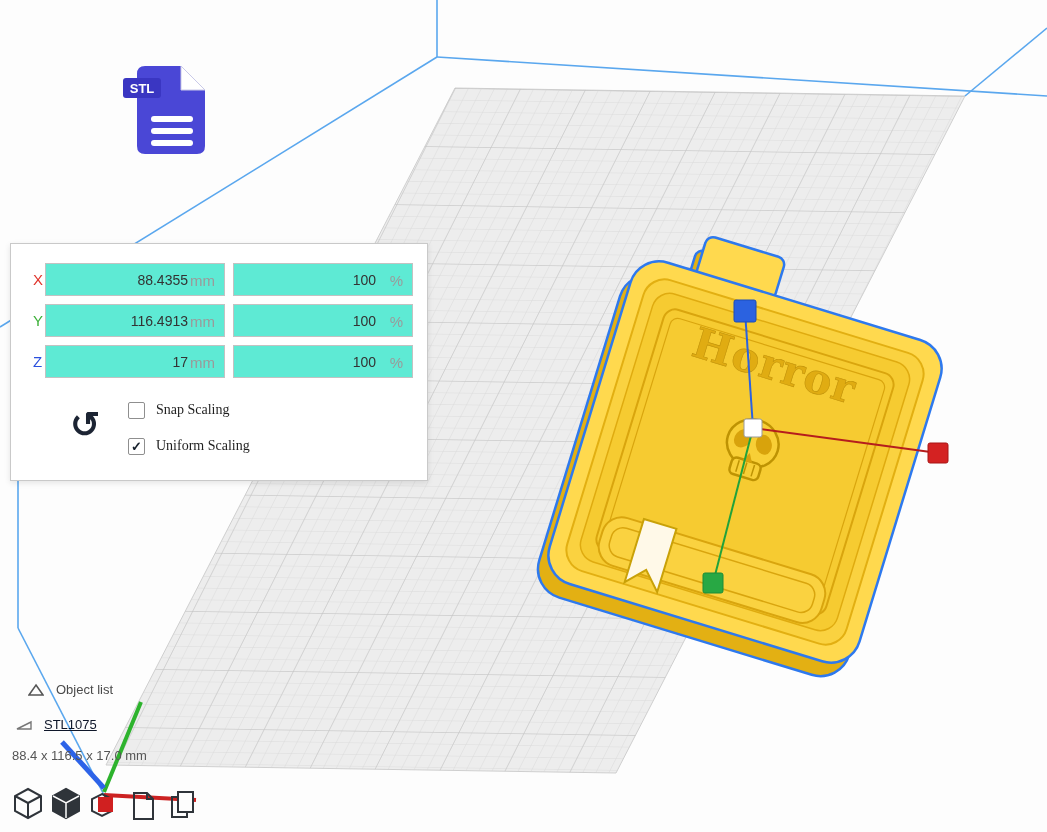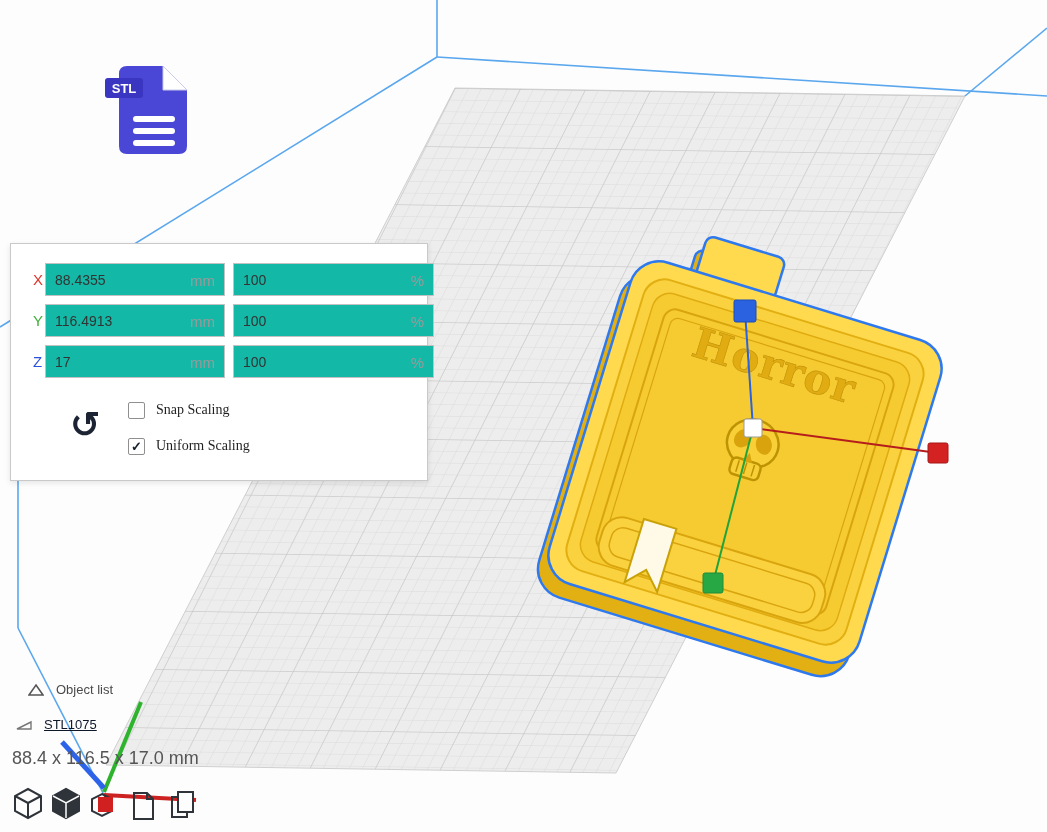--- a/index.html
+++ b/index.html
@@ -16,51 +16,51 @@
     position:absolute;left:10px;top:243px;width:416px;height:236px;
     background:#ffffff;border:1px solid #c9c9c9;
     box-shadow:0 2px 6px rgba(0,0,0,.10);z-index:6;
   }
   .axis-row{position:absolute;left:0;width:100%;height:33px;}
   .axis-row.r0{top:19px}.axis-row.r1{top:60px}.axis-row.r2{top:101px}
   .axis-label{position:absolute;left:22px;top:8px;font-size:15px;}
   .axis-label.x{color:#e0352c}.axis-label.y{color:#3db039}.axis-label.z{color:#2b50dd}
   .field{position:absolute;top:0;height:33px;}
   .field.mm{left:34px;width:180px;}
-  .field.pct{left:222px;width:201px;}
+  .field.pct{left:222px;width:180px;}
   .field input{
     width:100%;height:100%;box-sizing:border-box;
-    border:1px solid #c2c2c2;background:#14b8a6;
+    border:1px solid #c2c2c2;background:#5eead4;
     padding:0 36px 0 9px;font-size:14px;color:#333;
-    font-family:"Liberation Sans", sans-serif;outline:none;
+    font-family:"Liberation Sans", sans-serif;outline:none;text-align:right;
   }
   .unit{position:absolute;right:10px;top:9px;font-size:15px;color:#9a9a9a;pointer-events:none;}
   .reset-btn{
     position:absolute;left:54px;top:162px;width:40px;height:40px;
     font-size:36px;line-height:38px;color:#1c2433;font-weight:bold;
     text-align:center;cursor:pointer;user-select:none;
   }
   .check-row{position:absolute;left:117px;height:22px;display:flex;align-items:center;}
   .check-row.snap{top:155px}.check-row.uniform{top:191px}
   .checkbox{
     width:17px;height:17px;box-sizing:border-box;border:1.5px solid #8f8f8f;border-radius:2px;
     background:#fff;display:flex;align-items:center;justify-content:center;
     font-size:13px;font-weight:bold;color:#16202c;cursor:pointer;
   }
   .check-label{margin-left:11px;font-size:14px;color:#1f1f1f;font-family:Liberation Serif, serif;}
 
   
-  .file-icon{position:absolute;left:103px;top:62px;z-index:5;}
+  .file-icon{position:absolute;left:121px;top:62px;z-index:5;}
 
   
   .ol-row{position:absolute;z-index:5;display:flex;align-items:center;gap:12px;
           font-size:13px;color:#4a4a4a;}
   .ol-header{left:28px;top:682px;}
   .ol-item{left:16px;top:717px;color:#0f172a;text-decoration:underline;}
-  .ol-dims{position:absolute;left:12px;top:748px;z-index:5;font-size:18px;color:#555;}
+  .ol-dims{position:absolute;left:12px;top:748px;z-index:5;font-size:13px;color:#555;}
 
   
   #toolbar{position:absolute;left:8px;top:786px;z-index:5;}
 </style>
 </head>
 <body>
 
 <svg id="scene" width="1047" height="832" viewBox="0 0 1047 832">
   <defs>
     <pattern id="gridMinor" width="13" height="13" patternUnits="userSpaceOnUse" patternTransform="matrix(0.9988,0.0157,-0.449,0.894,455,88)">

